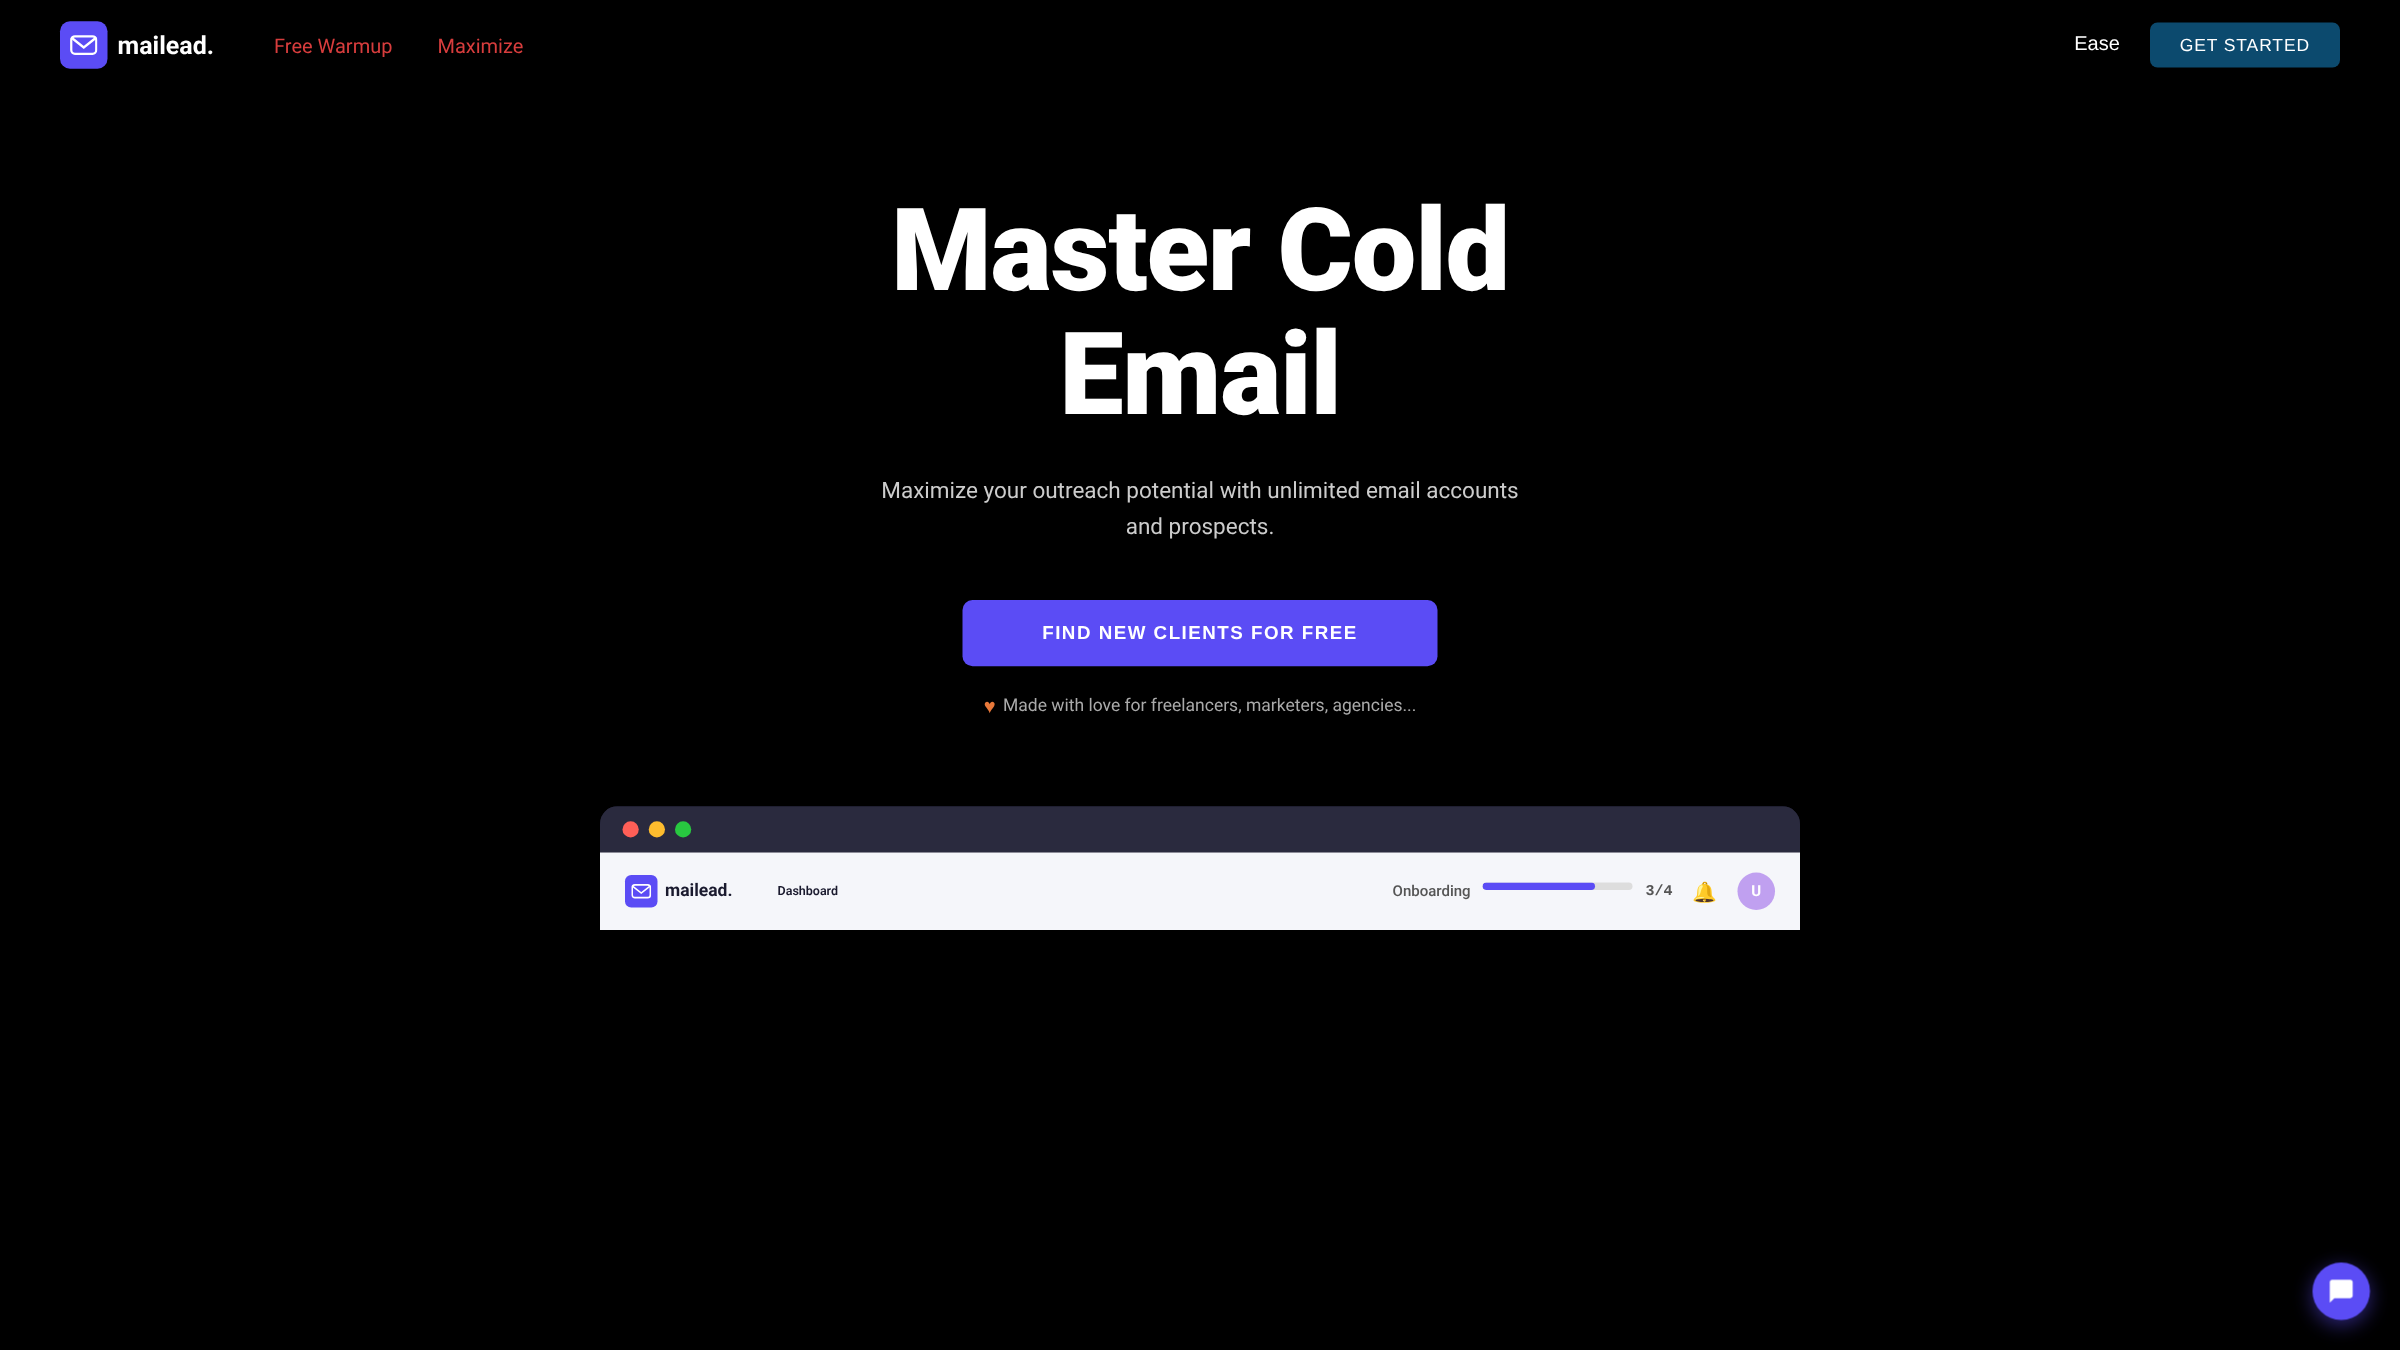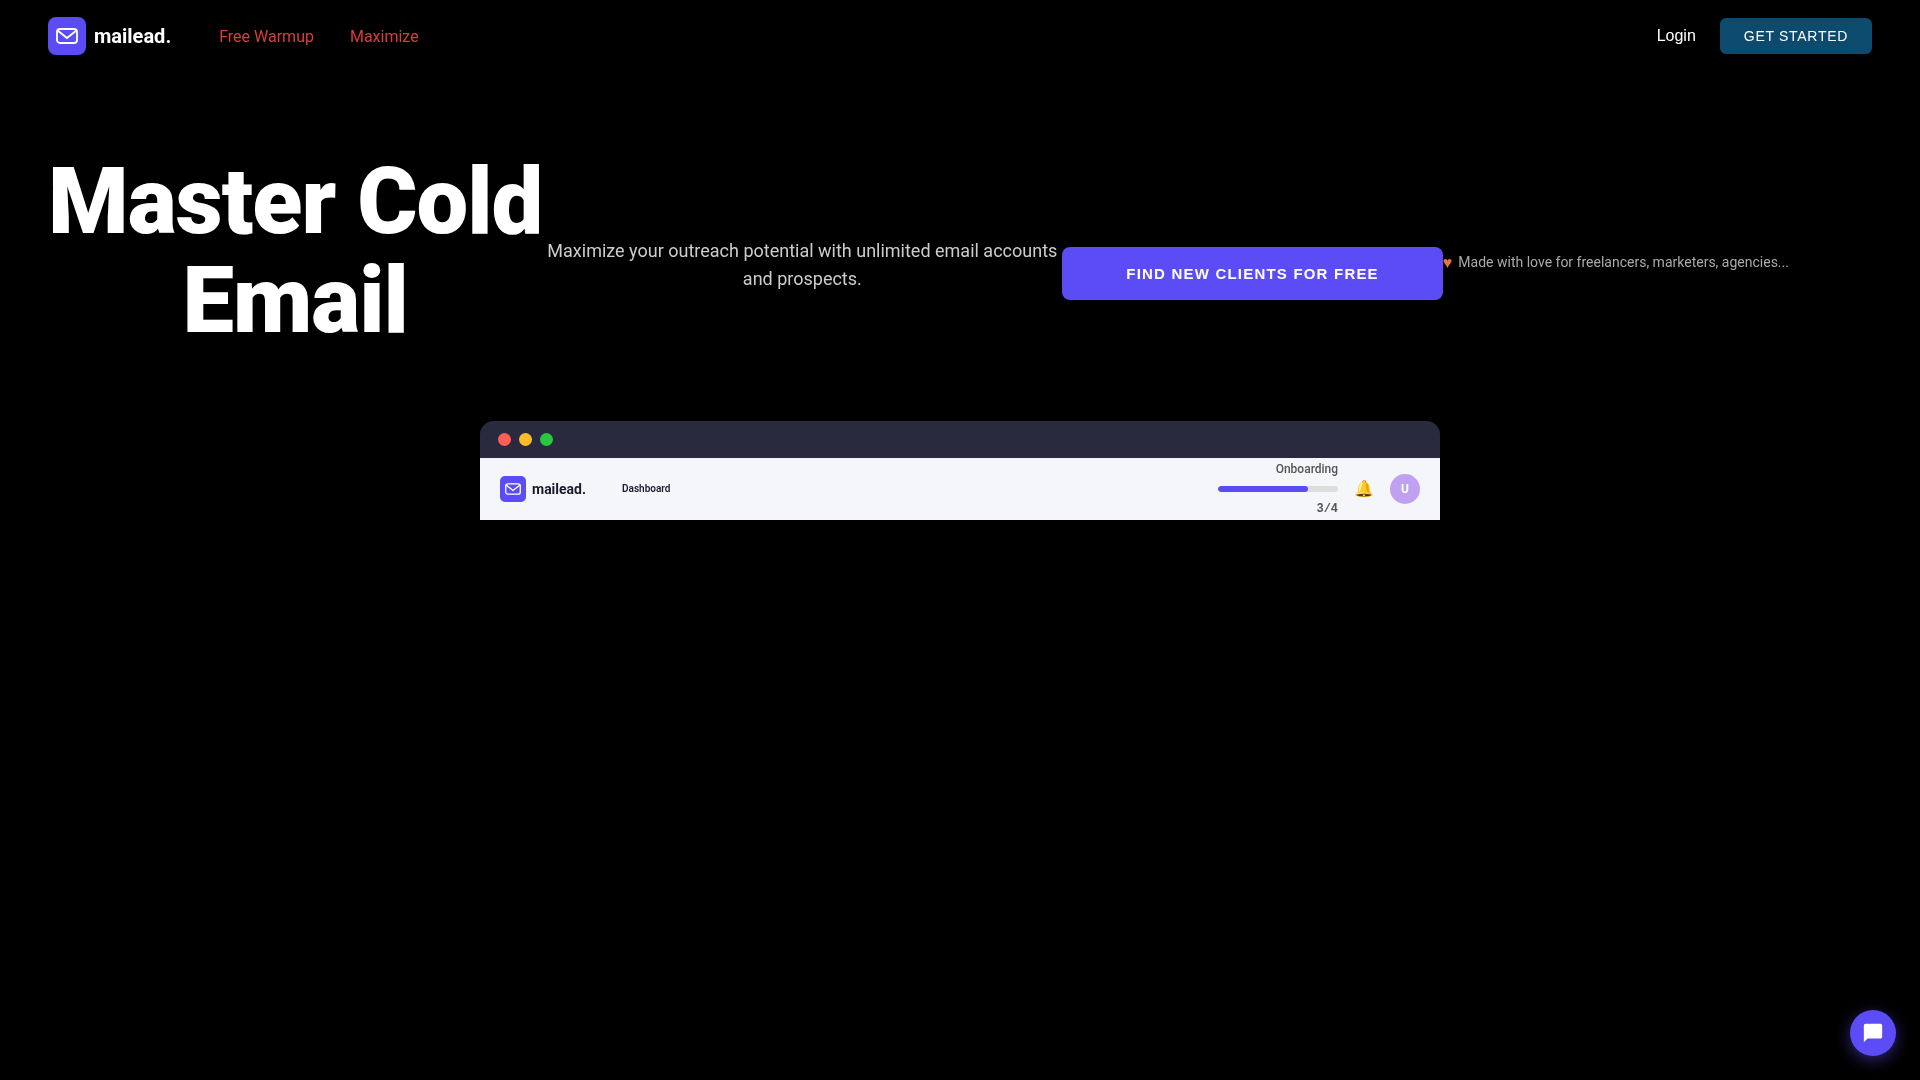--- a/index.html
+++ b/index.html
@@ -94,22 +94,23 @@
       font-size: 14px;
       font-weight: 400;
       letter-spacing: 0.05em;
       text-transform: uppercase;
       cursor: pointer;
     }
 
     
     .hero {
       display: flex;
-      align-items: center;
-      justify-content: flex-start;
+      flex-direction: column;
+      align-items: center;
+      justify-content: center;
       text-align: center;
       padding: 80px 48px 60px;
     }
 
     .hero-title {
       font-size: 92px;
       font-weight: 900;
       line-height: 1.08;
       letter-spacing: -1px;
       max-width: 900px;
@@ -226,23 +227,22 @@
 
     .inner-right {
       margin-left: auto;
       display: flex;
       align-items: center;
       gap: 16px;
     }
 
     .onboarding-wrap {
       display: flex;
-      align-items: flex-end;
+      align-items: flex-start;
       gap: 10px;
-      flex-direction: column;
     }
 
     .onboarding-label {
       font-size: 12px;
       color: #555;
       font-weight: 500;
     }
 
     .onboarding-bar-bg {
       width: 120px;
@@ -319,21 +319,21 @@
     </div>
     <span class="logo-text">mailead.</span>
   </a>
 
   <div class="nav-links">
     <a class="nav-link" href="#">Free Warmup</a>
     <a class="nav-link" href="#">Maximize</a>
   </div>
 
   <div class="nav-right">
-    <button class="login-btn">Login</button>
+    <button class="login-btn">Ease</button>
     <button class="get-started-btn">GET STARTED</button>
   </div>
 </nav>
 
 <section class="hero">
   <h1 class="hero-title">
     <span>Master Cold</span><br>
     <span>Email</span><br>
   </h1>
   <p class="hero-subtitle">Maximize your outreach potential with unlimited email accounts and prospects.</p>

